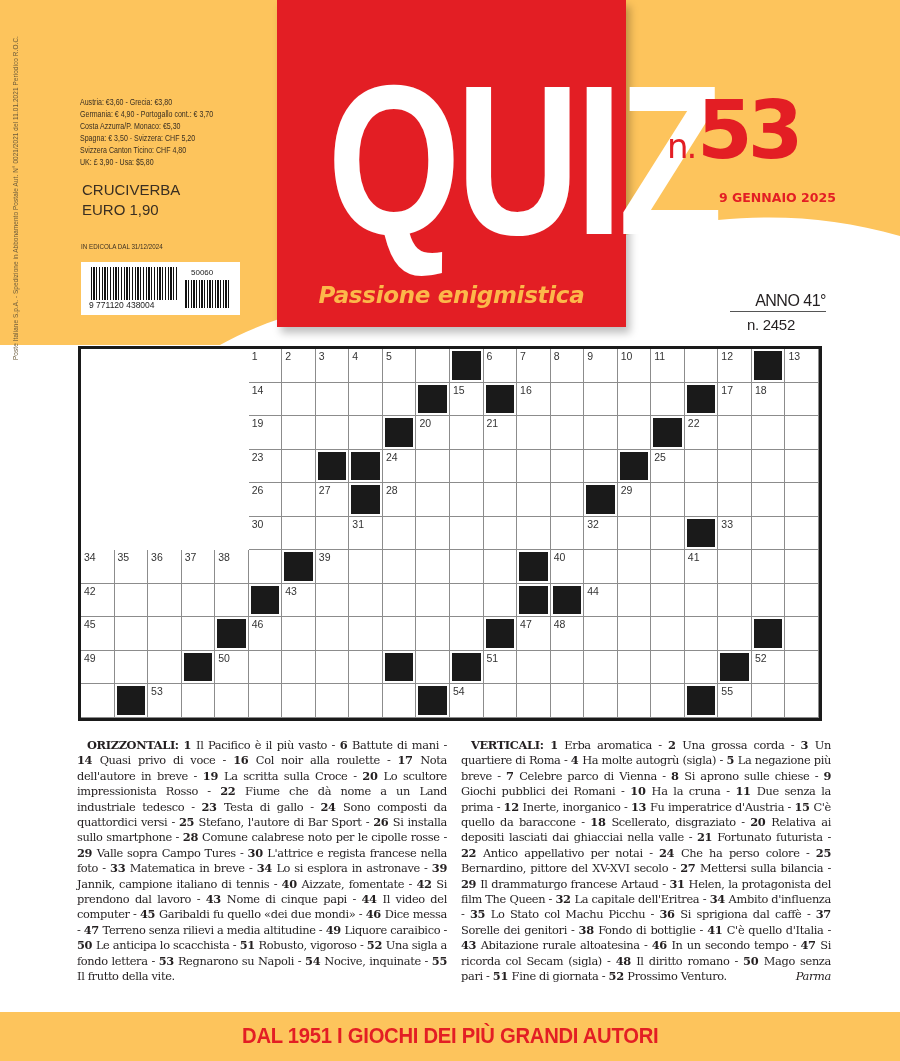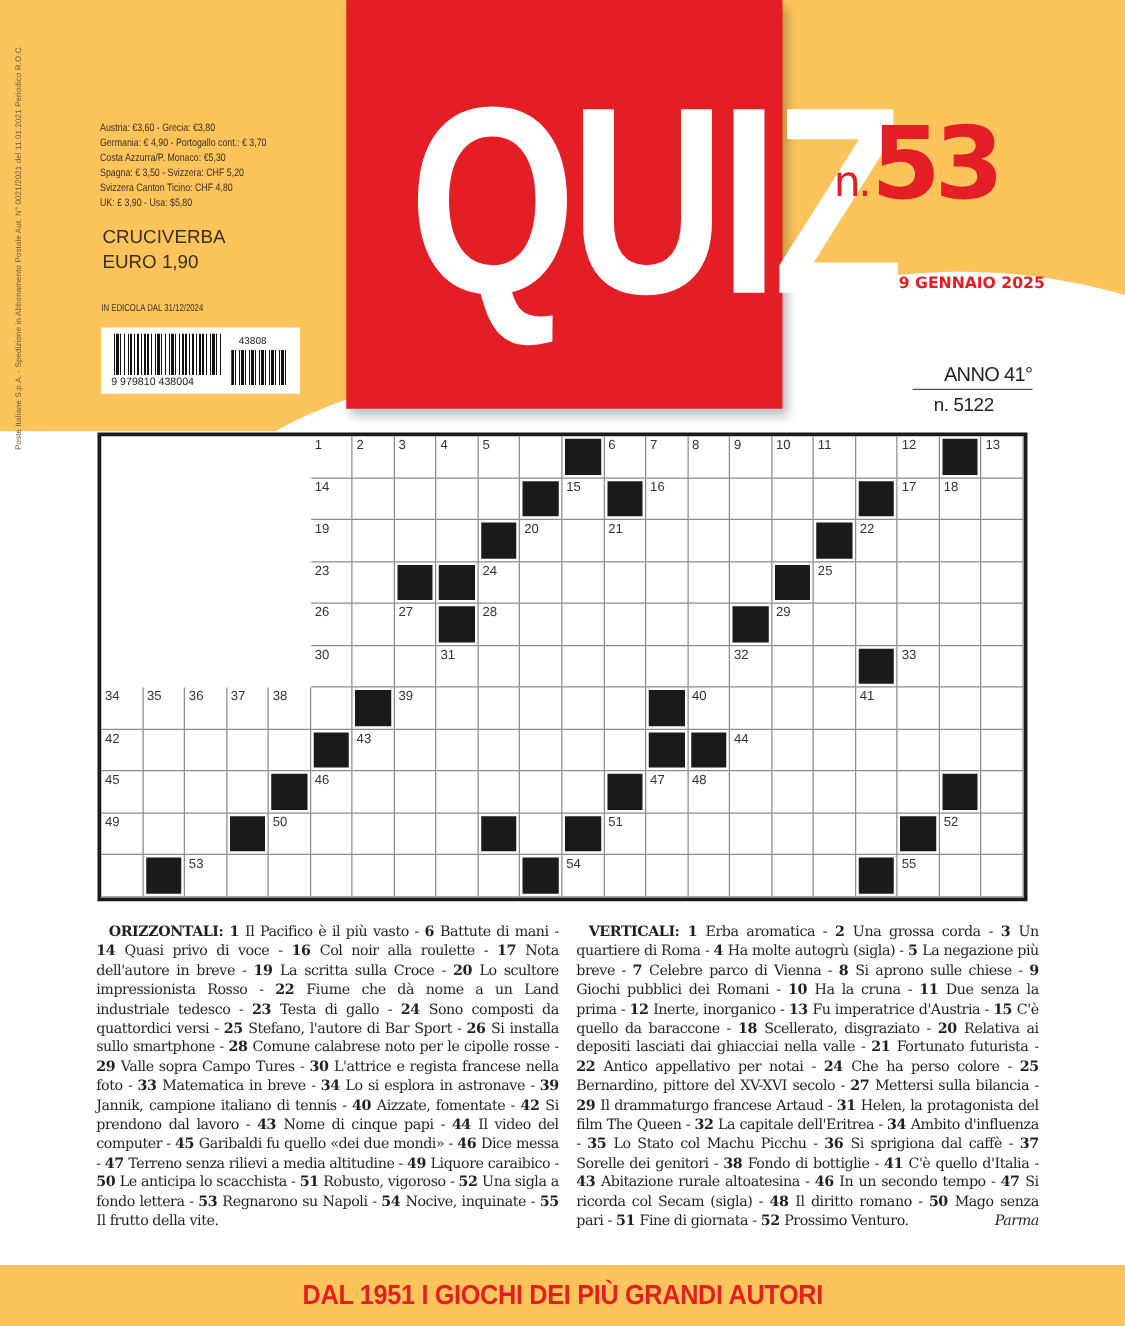--- a/index.html
+++ b/index.html
@@ -28,21 +28,21 @@
   .bc-add-num { position: absolute; left: 110px; top: 6px; font-size: 8px; color: #222; }
 
   .logo { position: absolute; left: 277px; top: 0; width: 349px; height: 327px; background: #e31e24; box-shadow: 4px 6px 8px rgba(0,0,0,0.25); }
   .logo-top { position: absolute; left: 0; top: 34px; width: 349px; text-align: center; font-family: "DejaVu Sans", sans-serif; font-weight: bold; font-size: 38px; letter-spacing: 6px; color: #fce98a; }
   .logo-quiz { position: absolute; left: 14px; top: 44px; width: 330px; text-align: center; font-family: "Liberation Sans", sans-serif; font-weight: bold; font-size: 220px; line-height: 240px; color: #ffffff; letter-spacing: -6px; transform: scaleX(0.78) scaleY(0.97); transform-origin: 50% 0; }
   .logo-sub { position: absolute; left: 0; top: 282px; width: 349px; text-align: center; font-family: "DejaVu Sans", sans-serif; font-weight: bold; font-style: italic; font-size: 23px; color: #fcb84a; letter-spacing: -0.3px; }
 
   .issue { position: absolute; left: 667px; top: 86px; color: #e31e24; }
   .issue-n { position: absolute; left: 0; top: 40px; font-family: "DejaVu Sans", sans-serif; font-size: 34px; letter-spacing: -2px; }
   .issue-num { position: absolute; left: 30px; top: 0; font-family: "DejaVu Sans", sans-serif; font-weight: bold; font-size: 80px; line-height: 90px; letter-spacing: -5px; }
-  .issue-date { position: absolute; left: 0; top: 132px; left: 52px; font-family: "DejaVu Sans", sans-serif; font-weight: bold; font-size: 12.5px; white-space: nowrap; }
+  .issue-date { position: absolute; left: 0; top: 104px; left: 52px; font-family: "DejaVu Sans", sans-serif; font-weight: bold; font-size: 12.5px; white-space: nowrap; }
 
   .anno { position: absolute; left: 730px; top: 292px; width: 96px; text-align: right; font-size: 16px; color: #231f20; border-bottom: 1px solid #555; padding-bottom: 1px; letter-spacing: -0.5px; }
   .anno-n { position: absolute; left: 747px; top: 316px; font-size: 15px; color: #231f20; letter-spacing: -0.3px; }
 
   .grid { position: absolute; left: 78px; top: 346px; width: 744px; height: 375px; border: 3px solid #1a1a1a; background: #fff; }
   .cell { position: absolute; width: 33.8px; height: 34px; border-right: 1px solid #8c8c8c; border-bottom: 1px solid #8c8c8c; }
   .cell .num { position: absolute; left: 3px; top: 1px; font-family: "Liberation Sans", sans-serif; font-size: 10.5px; color: #333; }
   .cell.black::after { content: ""; position: absolute; left: 2px; top: 2px; right: 2px; bottom: 2px; background: #1a1a1a; }
 
   .photo-box { position: absolute; left: 0; top: 0; width: 166px; height: 203px; background: #fff; border-right: 2px solid #1a1a1a; border-bottom: 2px solid #1a1a1a; z-index: 2; }
@@ -84,37 +84,38 @@
 
 <div class="weekly">
   <div>CRUCIVERBA</div>
   <div>EURO 1,90</div>
 </div>
 
 <div class="onsale">IN EDICOLA DAL 31/12/2024</div>
 
 <div class="barcode-box">
   <div class="bars-main"></div>
-  <div class="bc-num">9 979810 438004</div>
-  <div class="bc-add-num">43808</div>
+  <div class="bc-num">9 771120 438004</div>
+  <div class="bc-add-num">50060</div>
   <div class="bars-add"></div>
 </div>
 
 <div class="logo">
   <div class="logo-quiz">QUIZ</div>
+  <div class="logo-sub">Passione enigmistica</div>
 </div>
 
 <div class="issue">
   <span class="issue-n">n.</span>
   <span class="issue-num">53</span>
   <span class="issue-date">9 GENNAIO 2025</span>
 </div>
 
 <div class="anno">ANNO 41°</div>
-<div class="anno-n">n. 5122</div>
+<div class="anno-n">n. 2452</div>
 
 <div class="grid" id="grid">
 <div class="cell" style="left: 167.727px; top: 0px; width: 33.5455px; height: 33.5455px;">
       <span class="num">1</span>
     </div>
     <div class="cell" style="left: 201.273px; top: 0px; width: 33.5455px; height: 33.5455px;">
       <span class="num">2</span>
     </div>
     <div class="cell" style="left: 234.818px; top: 0px; width: 33.5455px; height: 33.5455px;">
       <span class="num">3</span>

